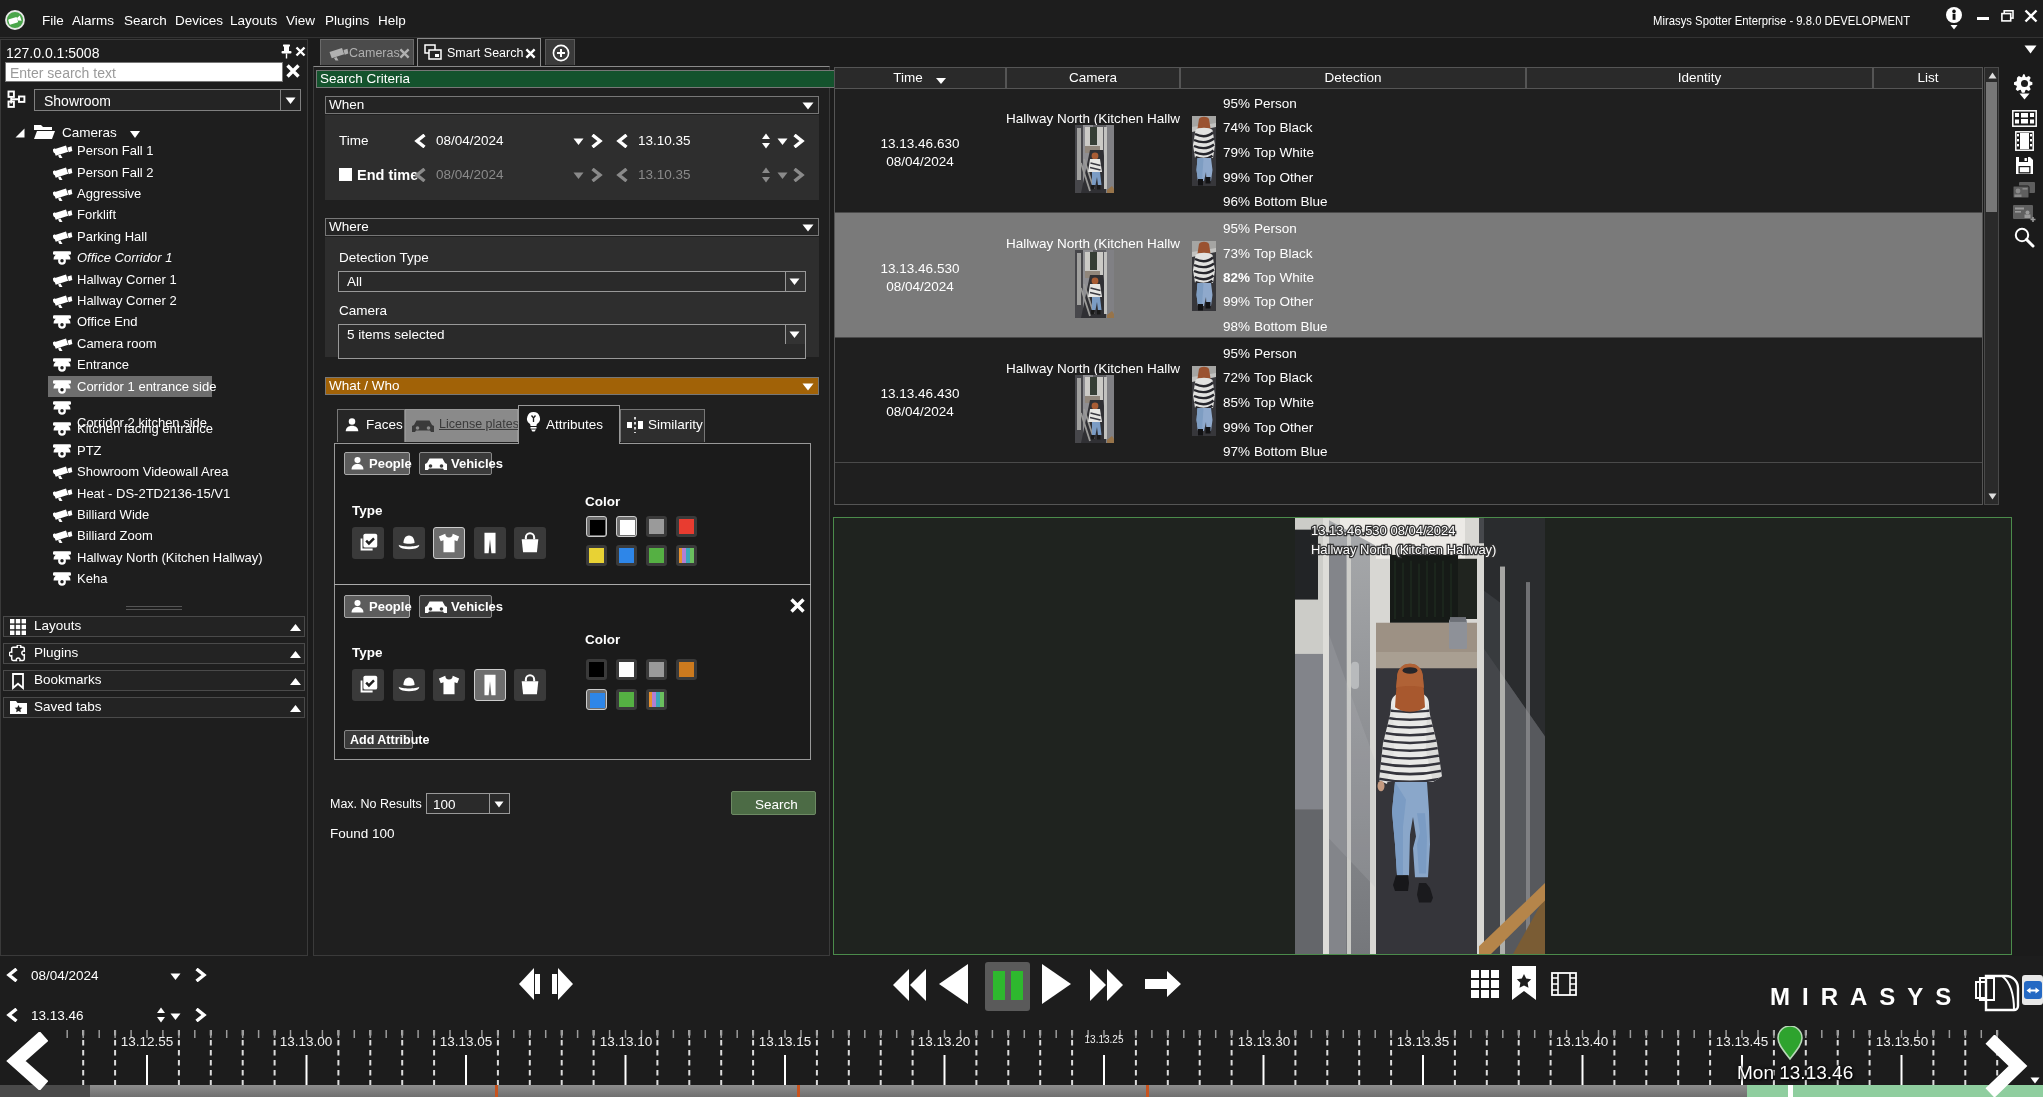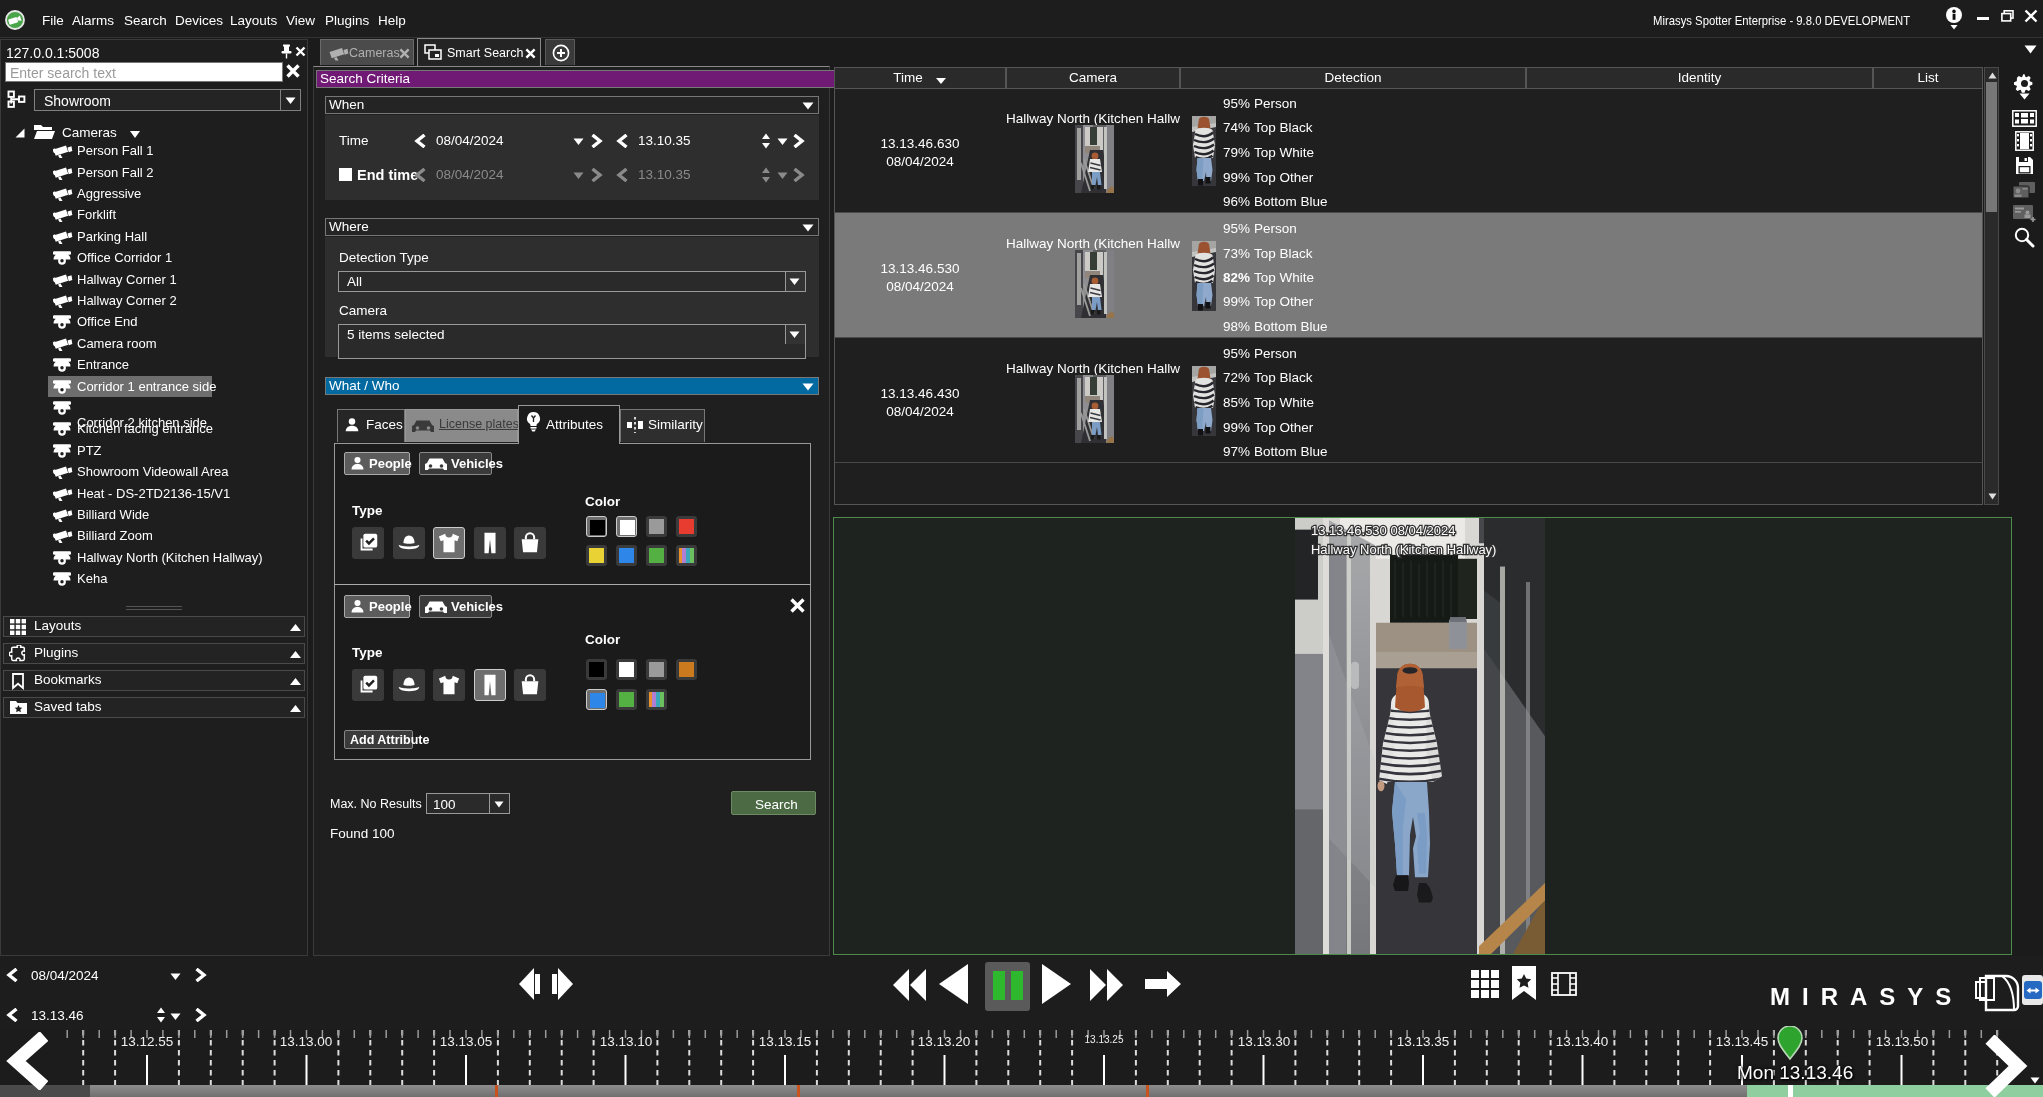--- a/index.html
+++ b/index.html
@@ -135,21 +135,21 @@
     </svg>
 <div class="abs lbl" style="left:76px;top:189px;font-size:13px;color:#fff;">Parking Hall</div>
 <svg class="abs" style="left:50px;top:210px;" width="22" height="16" viewBox="0 0 22 16">
       <g fill="#fff">
         <path d="M2.5 9.5a8.5 7.5 0 0 1 17 0z"></path>
         <rect x="2" y="1.2" width="18" height="3.6" rx="1.2"></rect>
         <circle cx="11" cy="10.8" r="3.9"></circle>
         <circle cx="11" cy="10.8" r="1.7" fill="#1e1e1e"></circle>
       </g>
     </svg>
-<div class="abs lbl" style="left:76px;top:210px;font-size:13px;color:#fff;">Office Corridor 1</div>
+<div class="abs lbl" style="left:76px;top:210px;font-size:13px;color:#fff;font-style:italic;">Office Corridor 1</div>
 <svg class="abs" style="left:50px;top:232px;" width="22" height="16" viewBox="0 0 22 16">
       <g fill="#fff">
         <path d="M2.5 6.5 15 2.5l2.2 6.2-12.5 4z"></path>
         <path d="M16.5 4.5l4-1.3.8 4.8-3.6 1.2z"></path>
         <path d="M7 12.5l1.5 2.5h3l-2-3.5z"></path>
         <ellipse cx="3.8" cy="7.8" rx="1.8" ry="2.4" transform="rotate(-18 3.8 7.8)"></ellipse>
       </g>
     </svg>
 <div class="abs lbl" style="left:76px;top:232px;font-size:13px;color:#fff;">Hallway Corner 1</div>
 <svg class="abs" style="left:50px;top:253px;" width="22" height="16" viewBox="0 0 22 16">
@@ -351,21 +351,21 @@
       <path d="M1.5 1.5l9 9M10.5 1.5l-9 9" stroke="#fff" stroke-width="2.6"></path>
     </svg>
 </div>
 <div class="abs" style="left:545px;top:39px;width:30px;height:26px;background:#3a3a3a;border:1px solid #5a5a5a;border-bottom:none;">
 <svg class="abs" style="left:6px;top:4px;" width="18" height="18" viewBox="0 0 18 18">
       <circle cx="9" cy="9" r="7.6" fill="none" stroke="#fff" stroke-width="1.6"></circle>
       <path d="M9 5v8M5 9h8" stroke="#fff" stroke-width="2"></path>
     </svg>
 </div>
 <div class="abs" style="left:313px;top:66px;width:517px;height:890px;background:#1f1f1f;border:1px solid #3a3a3a;border-top:1px solid #8a8a8a;"></div>
-<div class="abs" style="left:316px;top:70px;width:617px;height:18px;background:#701a75;border:1px solid #777;">
+<div class="abs" style="left:316px;top:70px;width:617px;height:18px;background:#14532d;border:1px solid #777;">
     <div class="abs lbl" style="left:3px;top:0px;font-size:13.5px;color:#fff;">Search Criteria</div>
     <svg class="abs" style="right:4px;top:5px;" width="12" height="8" viewBox="0 0 12 8">
       <path d="M0.5 0.5h11L6 7.5z" fill="#fff"></path>
     </svg>
   </div>
 <div class="abs" style="left:325px;top:96px;width:494px;height:18px;background:#242424;border:1px solid #777;">
     <div class="abs lbl" style="left:3px;top:0px;font-size:13.5px;color:#fff;">When</div>
     <svg class="abs" style="right:4px;top:5px;" width="12" height="8" viewBox="0 0 12 8">
       <path d="M0.5 0.5h11L6 7.5z" fill="#fff"></path>
     </svg>
@@ -438,21 +438,21 @@
     </svg>
   </div>
 <div class="abs lbl" style="left:339px;top:303px;font-size:13.5px;color:#fff;">Camera</div>
 <div class="abs" style="left:338px;top:324px;width:468px;height:35px;background:#2a2a2a;border:1px solid #999;">
     <div class="abs lbl" style="left:8px;top:2px;font-size:13.5px;color:#fff;">5 items selected</div>
     <div class="abs" style="right:0;top:0;width:20px;height:19px;border-left:1px solid #999;background:#333;"></div>
     <svg class="abs" style="right:5px;top:6px;" width="11" height="8" viewBox="0 0 11 8">
       <path d="M0.5 0.5h10L5.5 7z" fill="#fff"></path>
     </svg>
   </div>
-<div class="abs" style="left:325px;top:377px;width:494px;height:18px;background:#0369a1;border:1px solid #777;">
+<div class="abs" style="left:325px;top:377px;width:494px;height:18px;background:#a16207;border:1px solid #777;">
     <div class="abs lbl" style="left:3px;top:0px;font-size:13.5px;color:#fff;">What / Who</div>
     <svg class="abs" style="right:4px;top:5px;" width="12" height="8" viewBox="0 0 12 8">
       <path d="M0.5 0.5h11L6 7.5z" fill="#fff"></path>
     </svg>
   </div>
 <div class="abs" style="left:337px;top:409px;width:68px;height:33px;background:#262626;border:1px solid #777;border-bottom:none;"></div>
 <svg class="abs" style="left:343px;top:416px;" width="18" height="18" viewBox="0 0 20 20">
     <g fill="#fff">
       <circle cx="10" cy="6" r="3.6"></circle>
       <path d="M3 17c0-4 3-6.3 7-6.3s7 2.3 7 6.3z"></path>

